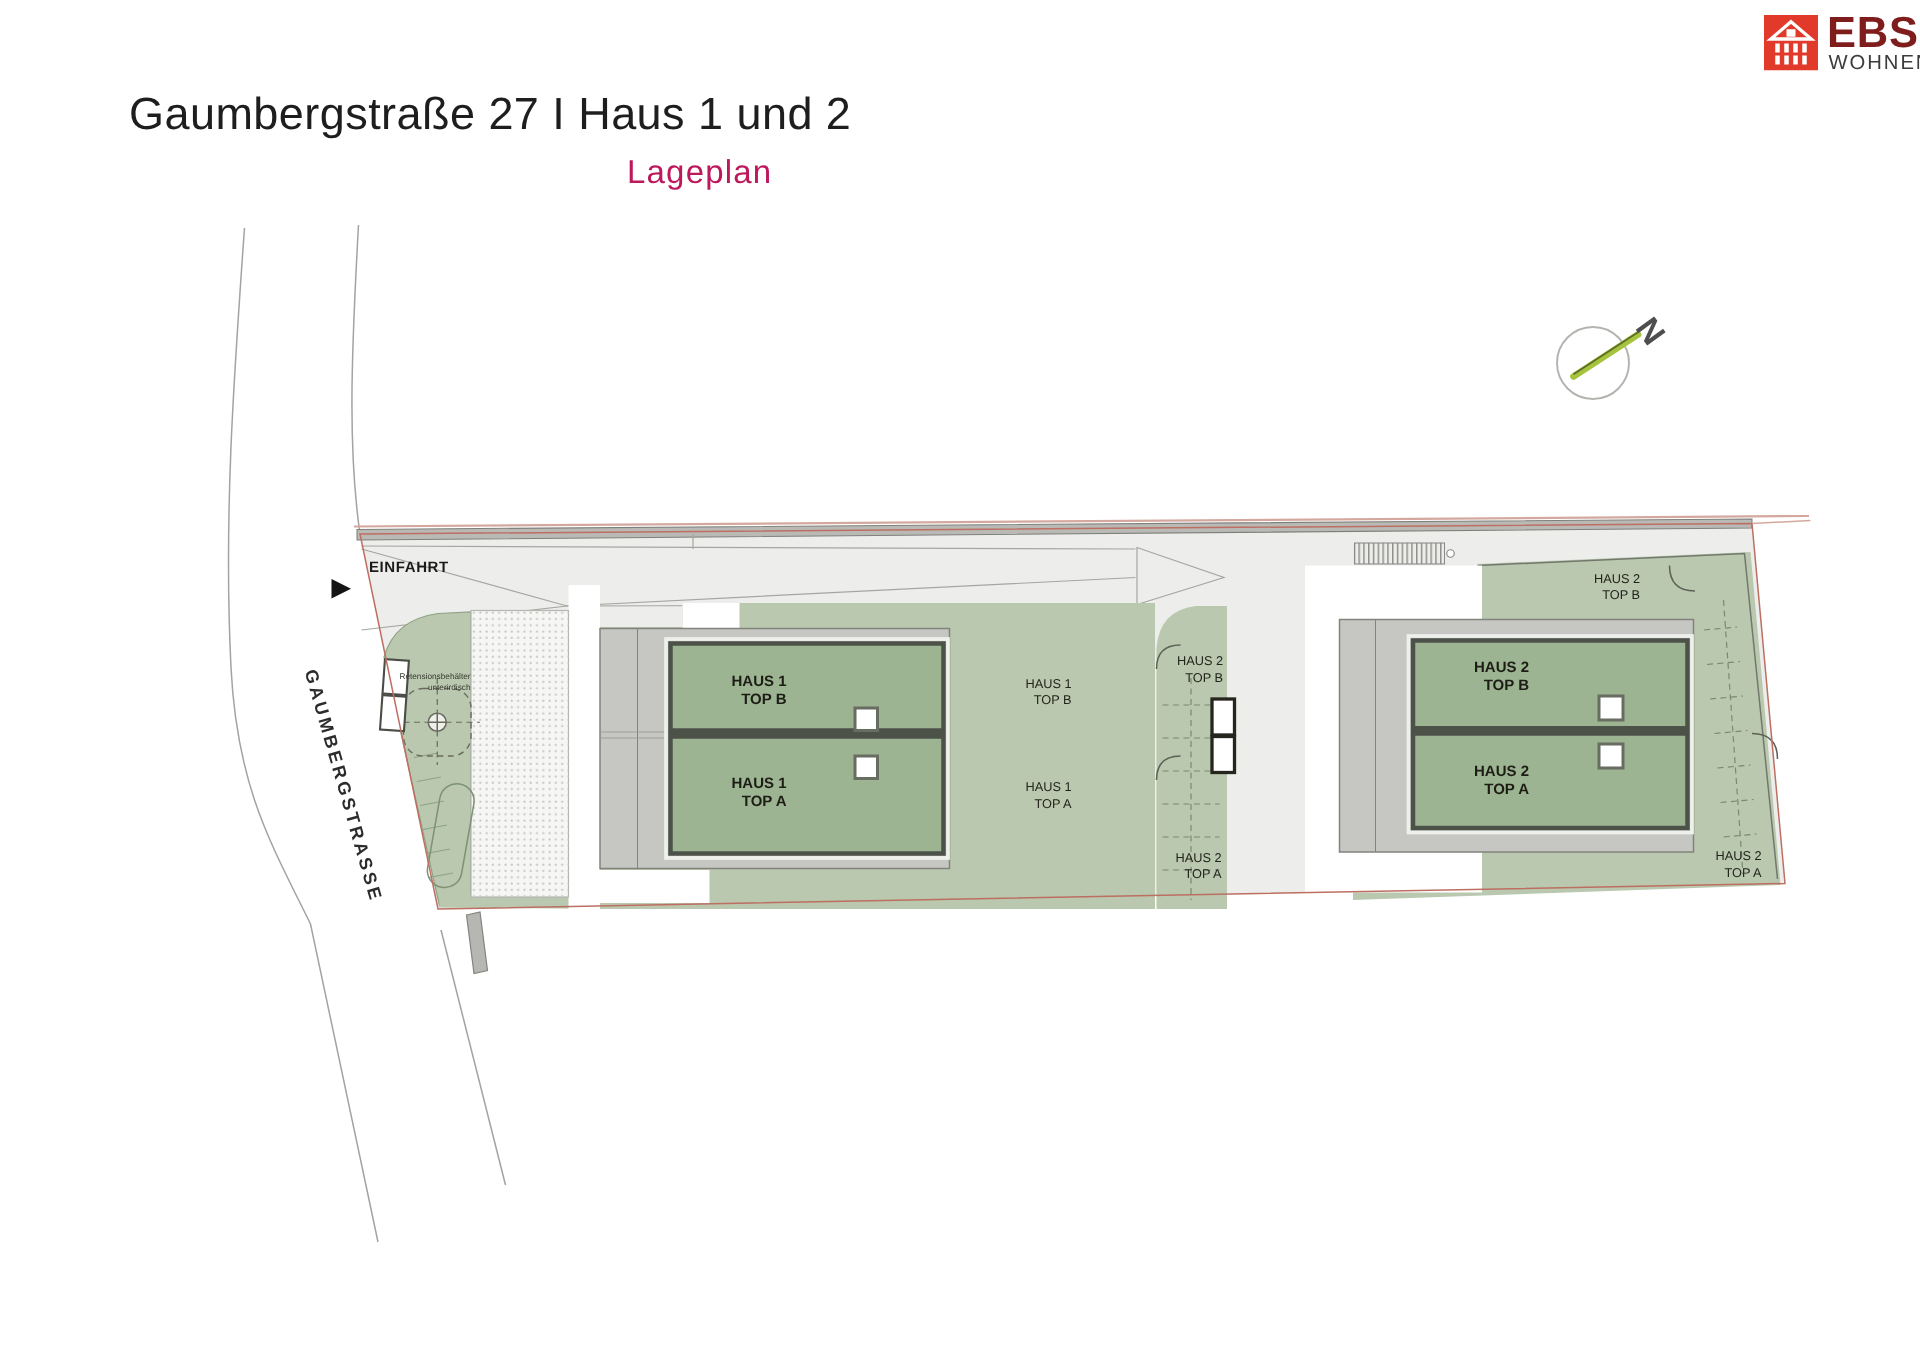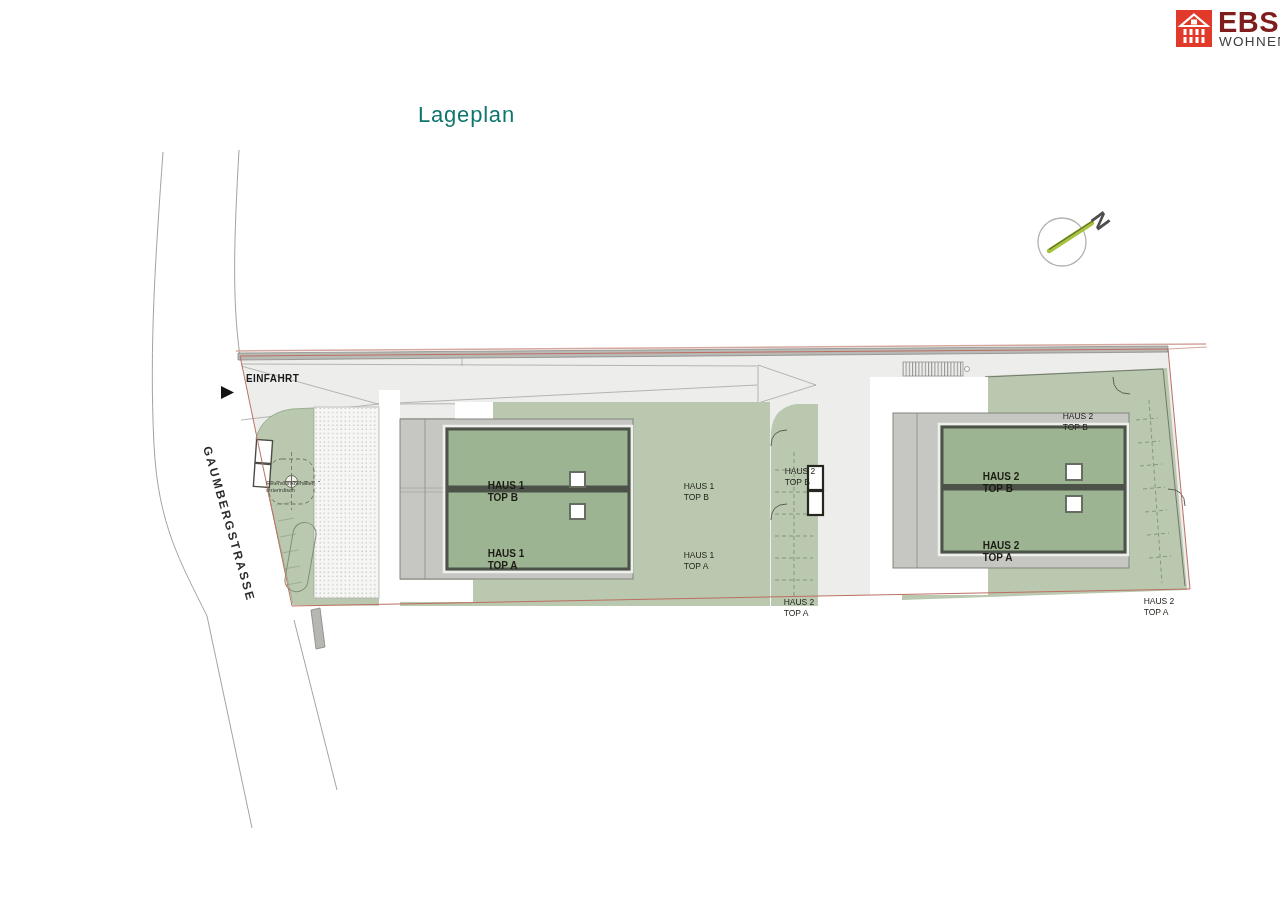--- a/index.html
+++ b/index.html
@@ -1,39 +1,40 @@
 <!DOCTYPE html>
 <html><head>
 <meta charset="utf-8">
 <style>
   html,body{margin:0;padding:0;background:#fff;}
   .page{position:relative;width:1280px;height:905px;background:#ffffff;overflow:hidden;
         font-family:"Liberation Sans",sans-serif;}
   .plan-svg{position:absolute;left:0;top:0;width:1280px;height:905px;}
   .title{position:absolute;left:86px;top:60px;font-size:30px;color:#1e1e1e;letter-spacing:.3px;white-space:nowrap;}
-  .subtitle{position:absolute;left:418px;top:102px;font-size:22px;color:#0f766e;letter-spacing:.8px;}
+  .subtitle{position:absolute;left:418px;top:102px;font-size:22px;color:#be185d;letter-spacing:.8px;}
   .logo{position:absolute;left:1176px;top:10px;width:100px;height:40px;}
   .logo-mark{position:absolute;left:0;top:0;width:36px;height:37px;}
   .logo-brand{position:absolute;left:42px;top:-4px;font-size:29px;font-weight:bold;color:#7f1d1d;letter-spacing:.5px;}
   .logo-sub{position:absolute;left:43px;top:24px;font-size:13.5px;color:#3d3d3d;letter-spacing:1.3px;}
-  .lbl{position:absolute;transform:translate(-50%,-50%);text-align:left;white-space:nowrap;color:#1d1d15;margin-top:31px;}
+  .lbl{position:absolute;transform:translate(-50%,-50%);text-align:right;white-space:nowrap;color:#1d1d15;}
   .lbl.bold{font-weight:bold;font-size:10px;line-height:1.18;}
   .lbl.reg{font-size:8.5px;line-height:1.25;color:#24241c;}
   .lbl.tiny{font-size:5.5px;line-height:1.3;color:#3a3a32;}
   .einfahrt{position:absolute;left:246px;top:373px;font-size:10px;font-weight:bold;letter-spacing:.4px;color:#1b1b1b;white-space:nowrap;}
   .street{position:absolute;left:229px;top:524px;transform:translate(-50%,-50%) rotate(74deg);
           font-size:12px;font-weight:bold;letter-spacing:2.2px;color:#2c2c2c;white-space:nowrap;}
   .north{position:absolute;left:1100px;top:221px;transform:translate(-50%,-50%) rotate(54deg);
          font-size:22px;font-weight:bold;color:#4e4e4e;}
 </style>
 </head>
 <body>
 
 <div class="page">
 
+  <div class="title">Gaumbergstraße 27 I Haus 1 und 2</div>
   <div class="subtitle">Lageplan</div>
 
   <div class="logo">
     <svg class="logo-mark" viewBox="0 0 36 37">
       <rect x="0" y="0" width="36" height="37" fill="#e23a2a"></rect>
       <polygon points="18,4.5 31.5,16 4.5,16" fill="none" stroke="#ffffff" stroke-width="2.2"></polygon>
       <rect x="15" y="9.5" width="6" height="5" fill="#ffffff"></rect>
       <g fill="#ffffff">
         <rect x="7.5" y="19" width="3" height="6"></rect>
           <rect x="13.5" y="19" width="3" height="6"></rect>

